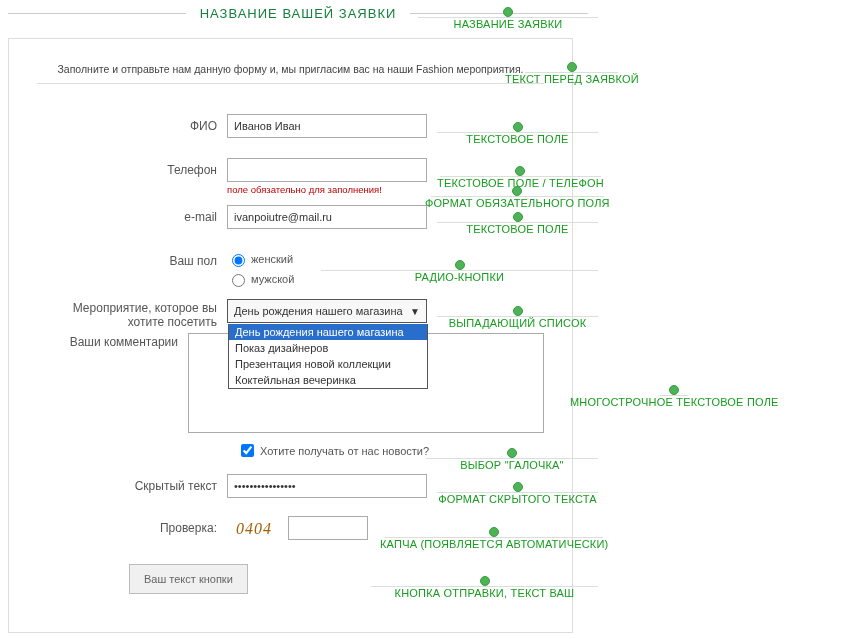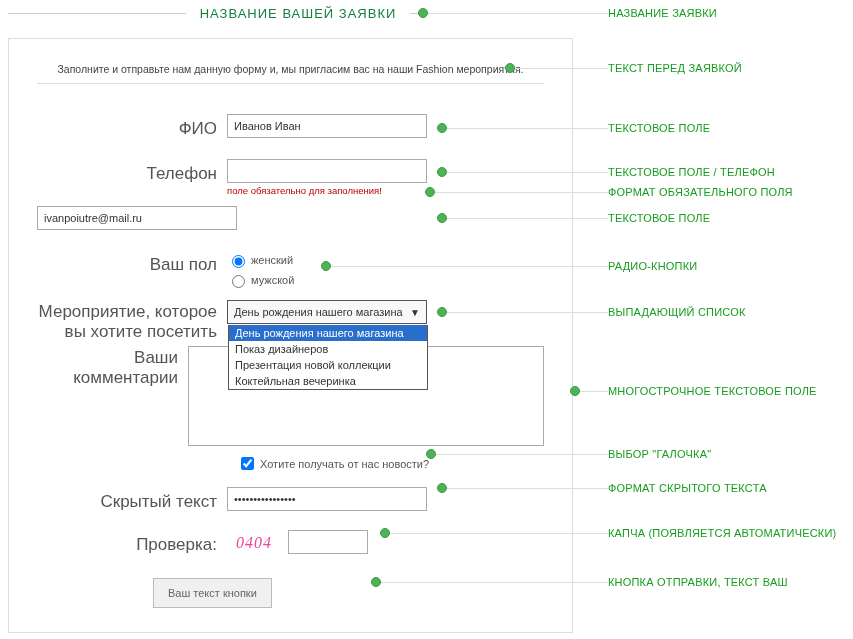--- a/index.html
+++ b/index.html
@@ -71,21 +71,21 @@
     align-items: flex-start;
     margin-bottom: 4px;
     position: relative;
   }
   .lab {
     width: 190px;
     text-align: right;
     padding-right: 10px;
     color: #555;
     padding-top: 5px;
-    font-size: 17px;
+    font-size: 12px;
   }
   .control {
     width: 192px;
     position: relative;
   }
   input[type=text], input[type=password] {
     width: 200px;
     height: 24px;
     border: 1px solid #aaa;
     padding: 2px 6px;
@@ -163,44 +163,45 @@
   .captcha-img {
     display: inline-flex;
     align-items: center;
     justify-content: center;
     width: 54px;
     height: 26px;
     border: none;
     font-style: italic;
     font-family: 'Comic Sans MS', cursive;
     font-size: 16px;
-    color: #ec4899;
+    color: #a16207;
     letter-spacing: 1px;
     vertical-align: top;
   }
   .captcha-input {
     width: 80px !important;
     display: inline-block;
     margin-left: 4px;
   }
   .submit-btn {
-    margin-left: 116px;
+    margin-left: 92px;
     margin-top: 18px;
     padding: 8px 14px;
     border: 1px solid #bbb;
     background: #f0f0f0;
     color: #666;
     font-size: 11px;
     cursor: pointer;
   }
   
   .anno {
     position: absolute;
     display: flex;
     align-items: center;
+    flex-direction: column;
   }
   .dot {
     width: 10px;
     height: 10px;
     border-radius: 50%;
     background: #4eb356;
     border: 1px solid #3a9a42;
   }
   .anno-line {
     height: 1px;
@@ -242,20 +243,21 @@
       <div class="row" style="margin-bottom:1px;">
         <div class="lab">Телефон</div>
         <div class="control">
           <input type="text" value="" style="">
           <div class="err">поле обязательно для заполнения!</div>
         </div>
       </div>
 
       
       <div class="row" style="margin-top:4px; margin-bottom:20px;">
+        <div class="lab">e-mail</div>
         <div class="control">
           <input type="text" value="ivanpoiutre@mail.ru" style="">
         </div>
       </div>
 
       
       <div class="row" style="margin-bottom:10px;">
         <div class="lab">Ваш пол</div>
         <div class="control">
           <div class="radio-item">

